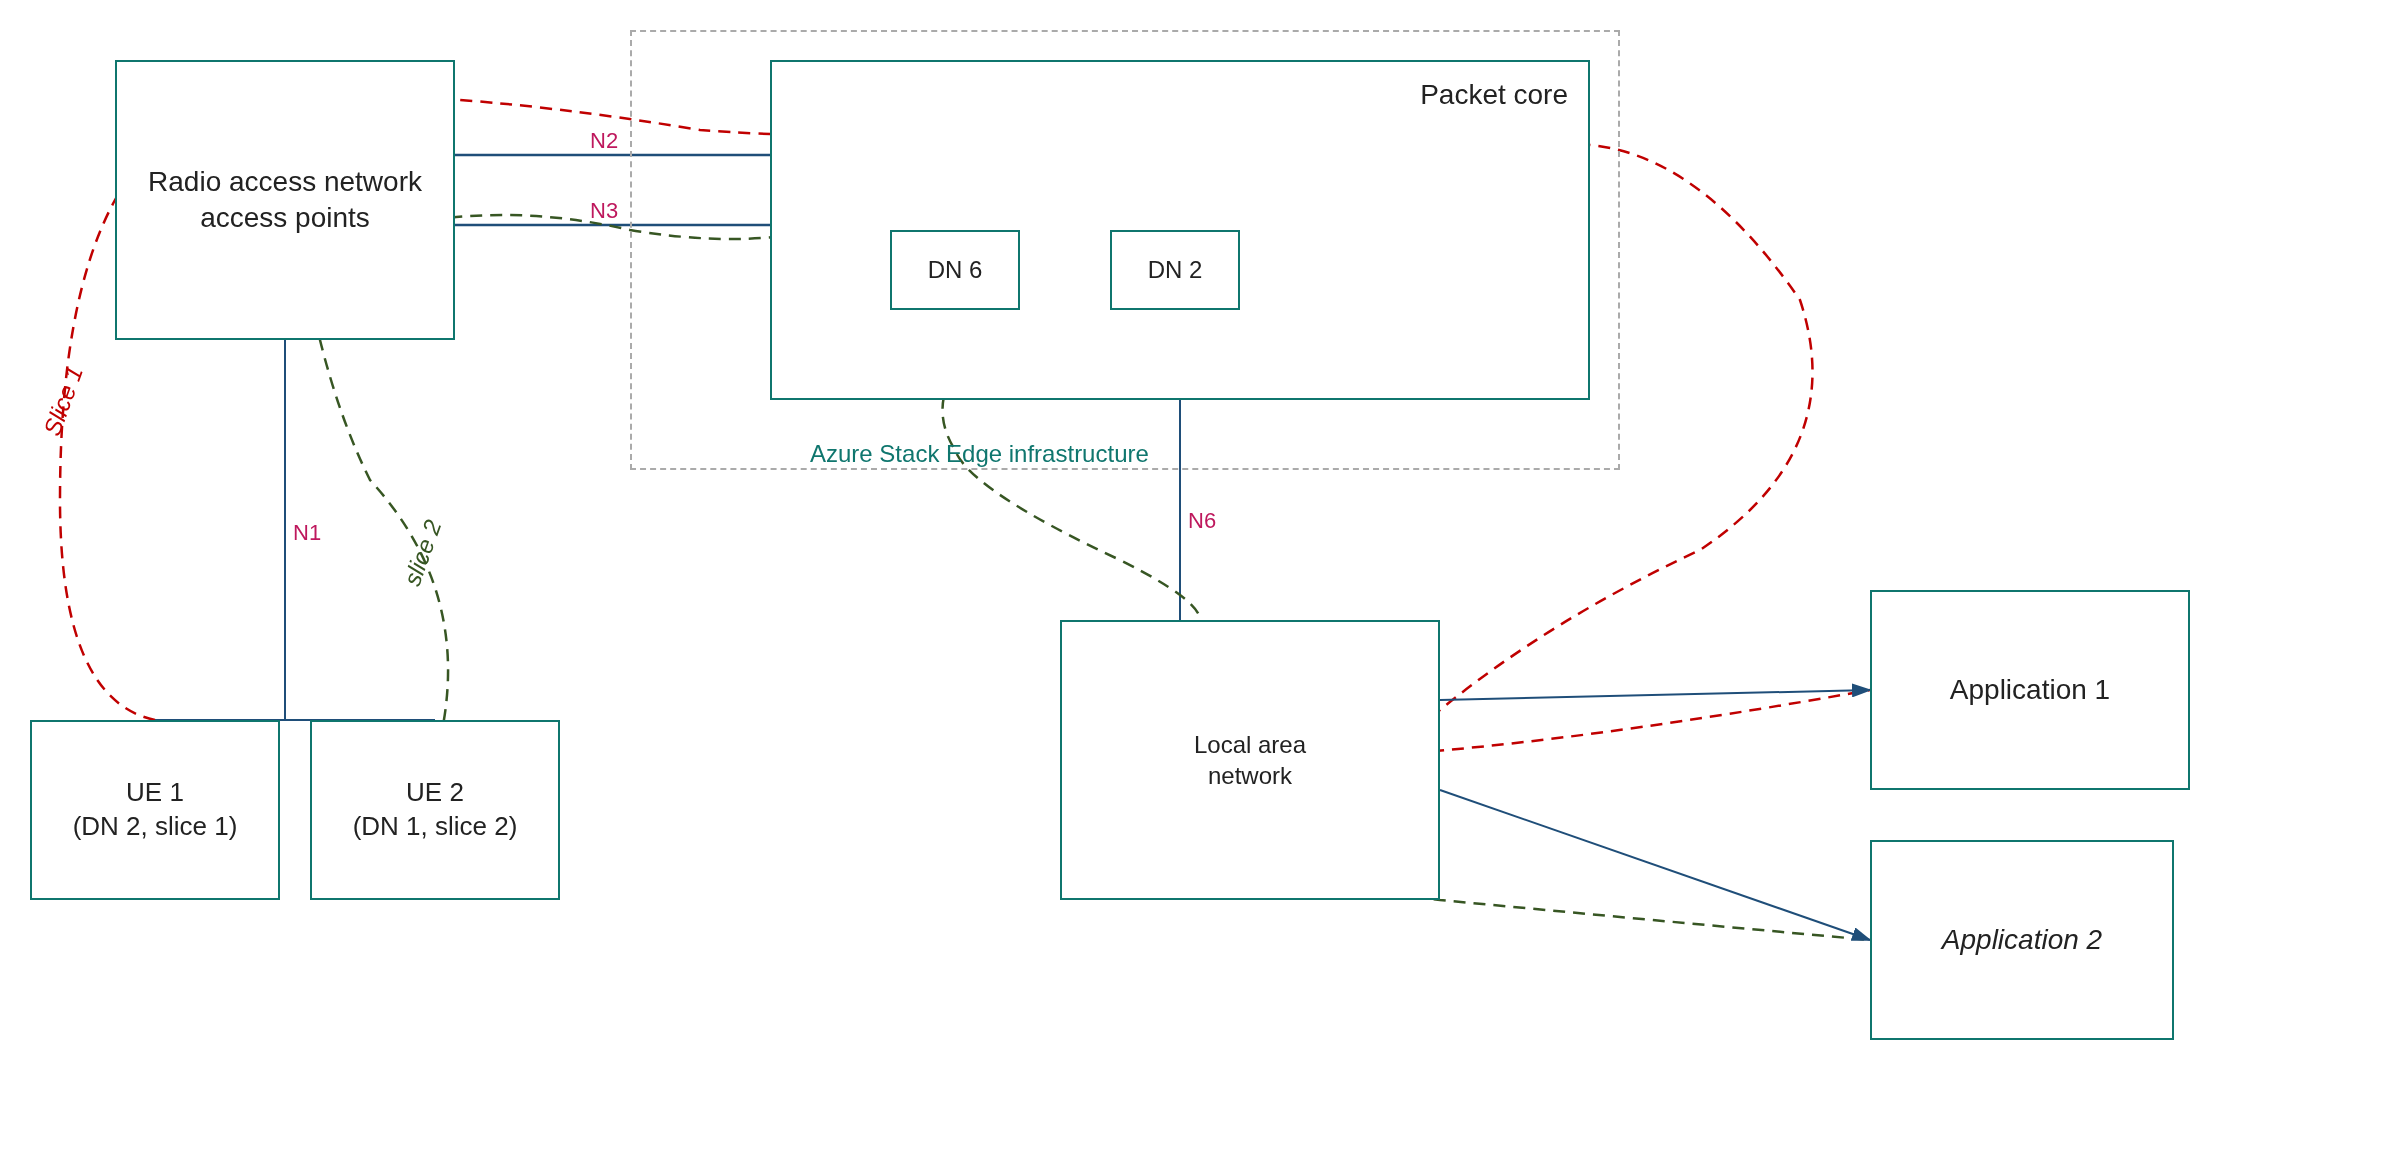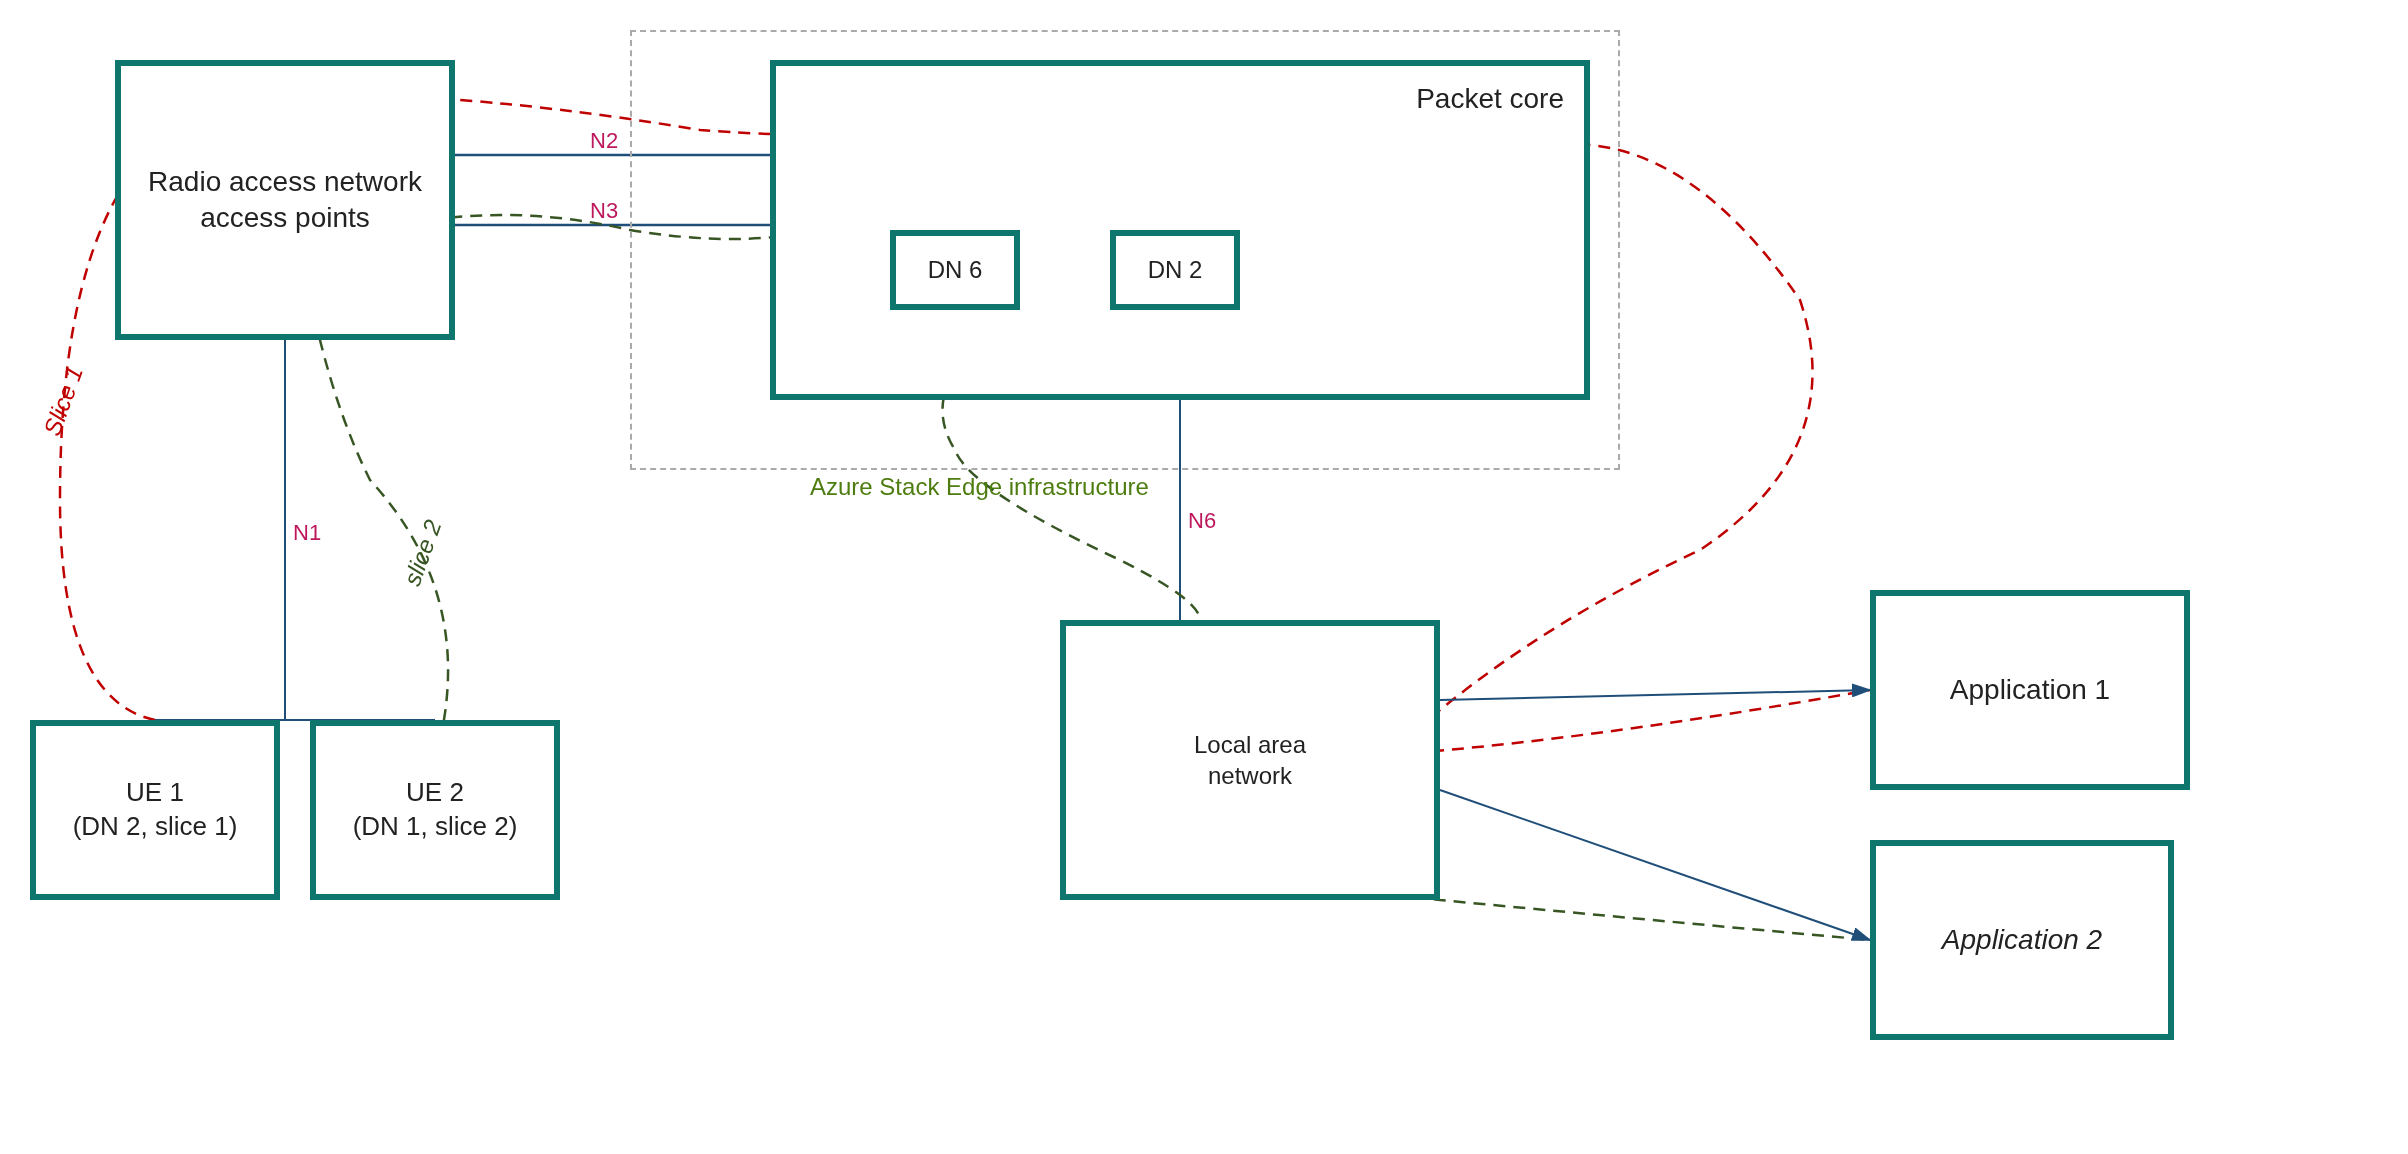--- a/index.html
+++ b/index.html
@@ -12,21 +12,21 @@
       position: relative;
     }
     svg {
       position: absolute;
       top: 0; left: 0;
       width: 2408px;
       height: 1154px;
     }
     .box {
       position: absolute;
-      border: 6px solid #0f766e;
+      border: 2px solid #0f766e;
       background: #fff;
       display: flex;
       align-items: center;
       justify-content: center;
       text-align: center;
       font-size: 26px;
       color: #222;
       line-height: 1.3;
     }
     .label {
@@ -159,21 +159,21 @@
 <div class="interface-label" style="left:590px; top:198px;">
   <span>N3</span>
 </div>
 <div class="interface-label" style="left:293px; top:520px;">
   <span>N1</span>
 </div>
 <div class="interface-label" style="left:1188px; top:508px;">
   <span>N6</span>
 </div>
 
-<div class="label" style="left:810px; top:440px; font-size:24px; color:#4d7c0f;margin-top:33px;">
+<div class="label" style="left:810px; top:440px; font-size:24px; color:#0f766e;">
   <span>Azure Stack Edge infrastructure</span>
 </div>
 
 <div class="slice-label" style="left:38px; top:430px; color:#c00000; transform: rotate(-70deg); transform-origin: 0 0; font-size:24px;">
   <span>Slice 1</span>
 </div>
 <div class="slice-label" style="left:398px; top:580px; color:#375623; transform: rotate(-70deg); transform-origin: 0 0; font-size:24px;">
   <span>slice 2</span>
 </div>
 

